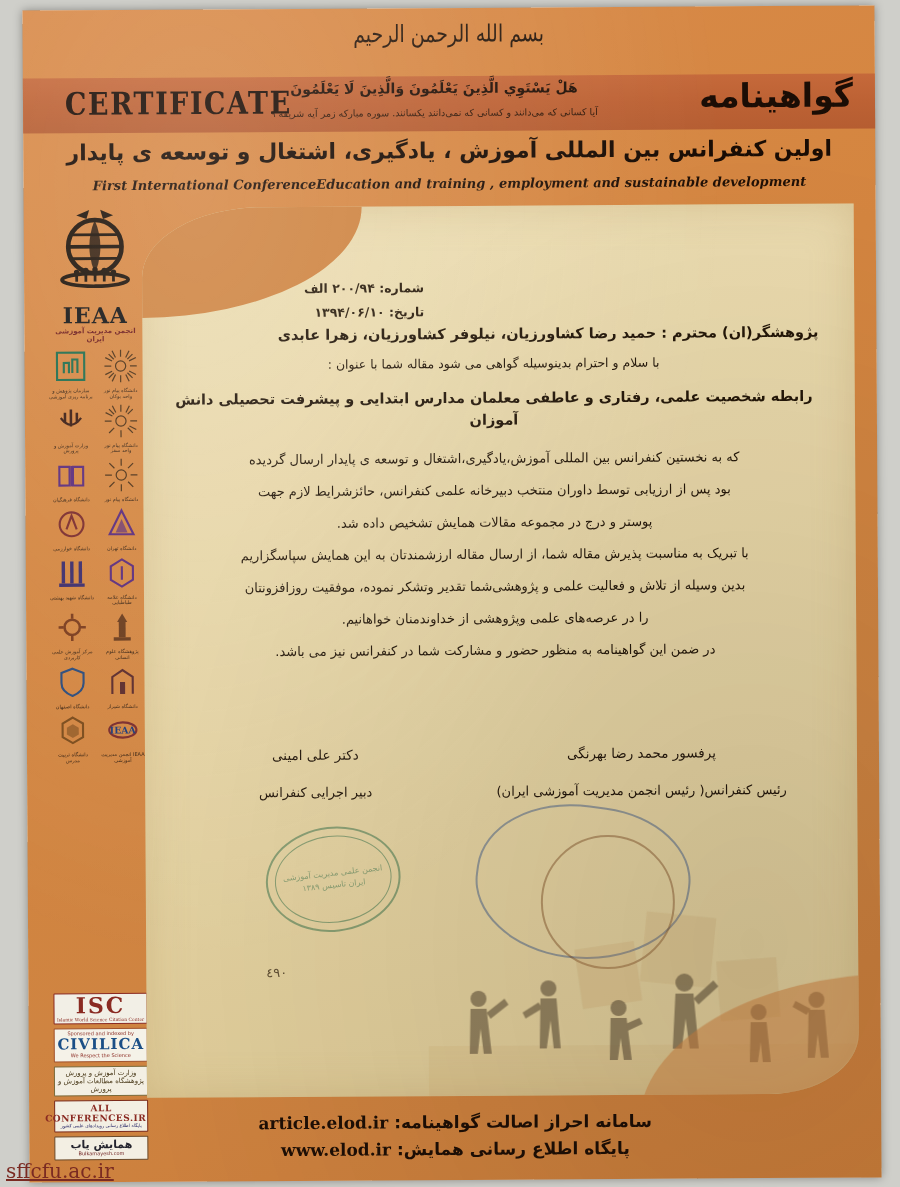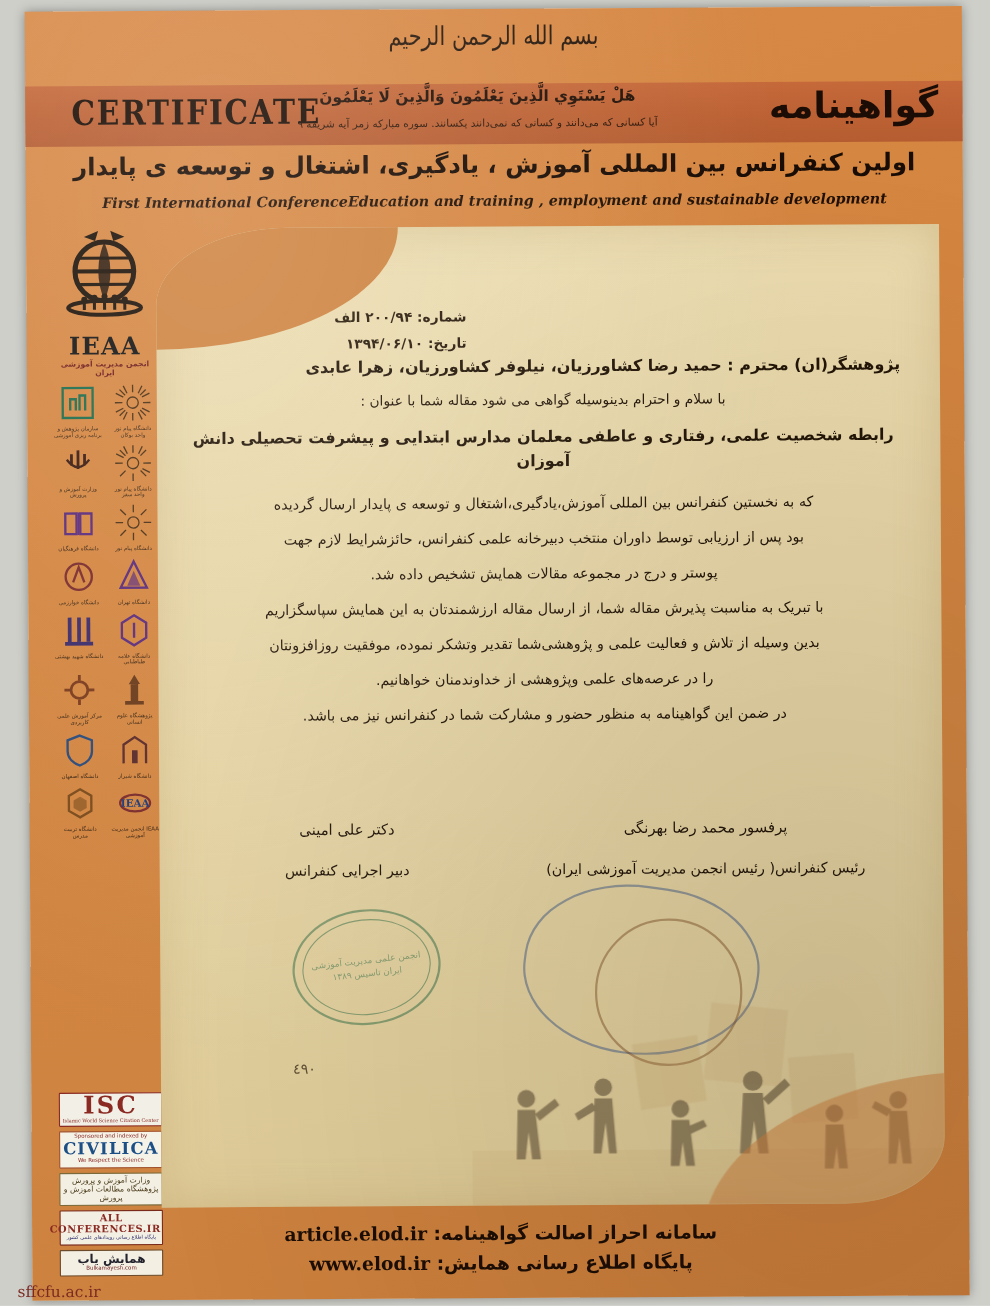--- a/index.html
+++ b/index.html
@@ -380,26 +380,27 @@
   }
   .footer-url .row { font-size: 17px; }
   .footer-url .ltr {
     direction: ltr;
     display: inline-block;
     font-family: "DejaVu Serif", "Liberation Serif", serif;
   }
 
   .scan-id {
     position: absolute;
-    left: 16px;
+    left: 6px;
     bottom: 4px;
     font-family: "DejaVu Serif", serif;
-    font-size: 14px;
+    font-size: 20px;
     color: #7a2a22;
     direction: ltr;
+    text-decoration: underline;
   }
 </style>
 </head>
 <body>
 
 <div class="page">
   <div class="sheet">
 
     <div class="bismillah">بسم الله الرحمن الرحیم</div>
 

